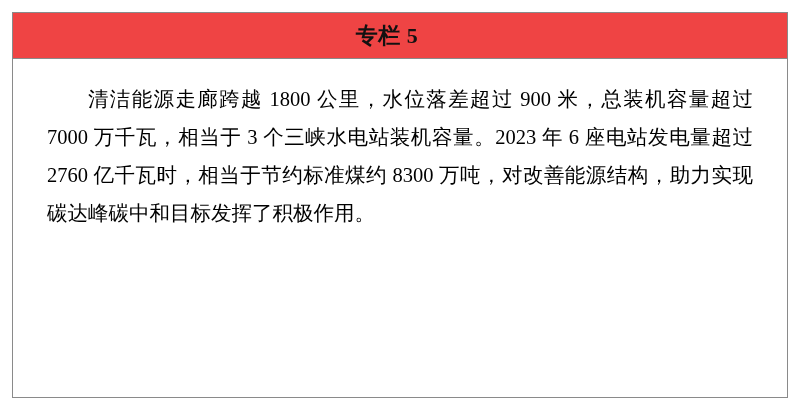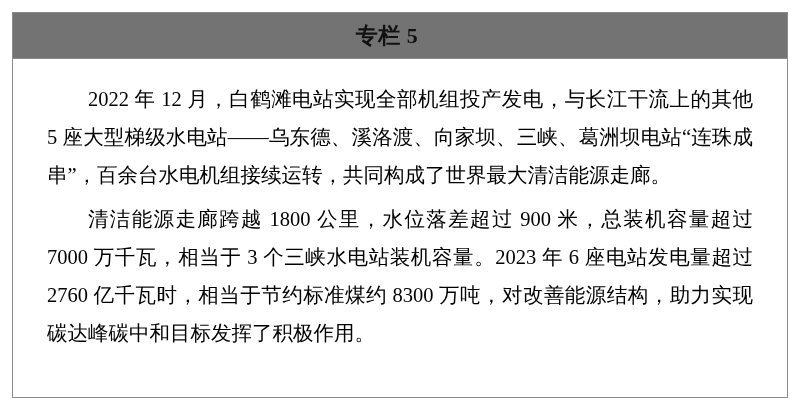--- a/index.html
+++ b/index.html
@@ -18,21 +18,21 @@
     left: 12px;
     top: 12px;
     width: 776px;
     height: 386px;
     box-sizing: border-box;
     border: 1px solid #8a8a8a;
     background: #ffffff;
   }
   .box-header {
     height: 46px;
-    background: #737373;
+    background: #ef4444;
     border-bottom: 1px solid #8a8a8a;
     display: flex;
     align-items: center;
     justify-content: center;
     box-sizing: border-box;
   }
   .header-inner {
     display: flex;
     align-items: baseline;
     color: #111111;
@@ -73,16 +73,15 @@
 <body>
 
 <div class="box">
   <div class="box-header">
     <div class="header-inner">
       <span class="header-label">专栏 5</span>
       <span class="header-gap"></span>
     </div>
   </div>
   <div class="box-body">
-    <p class="para">2022 年 12 月，白鹤滩电站实现全部机组投产发电，与长江干流上的其他 5 座大型梯级水电站——乌东德、溪洛渡、向家坝、三峡、葛洲坝电站“连珠成串”，百余台水电机组接续运转，共同构成了世界最大清洁能源走廊。</p>
     <p class="para">清洁能源走廊跨越 1800 公里，水位落差超过 900 米，总装机容量超过 7000 万千瓦，相当于 3 个三峡水电站装机容量。2023 年 6 座电站发电量超过 2760 亿千瓦时，相当于节约标准煤约 8300 万吨，对改善能源结构，助力实现碳达峰碳中和目标发挥了积极作用。</p>
   </div>
 </div>
 
 </body></html>

